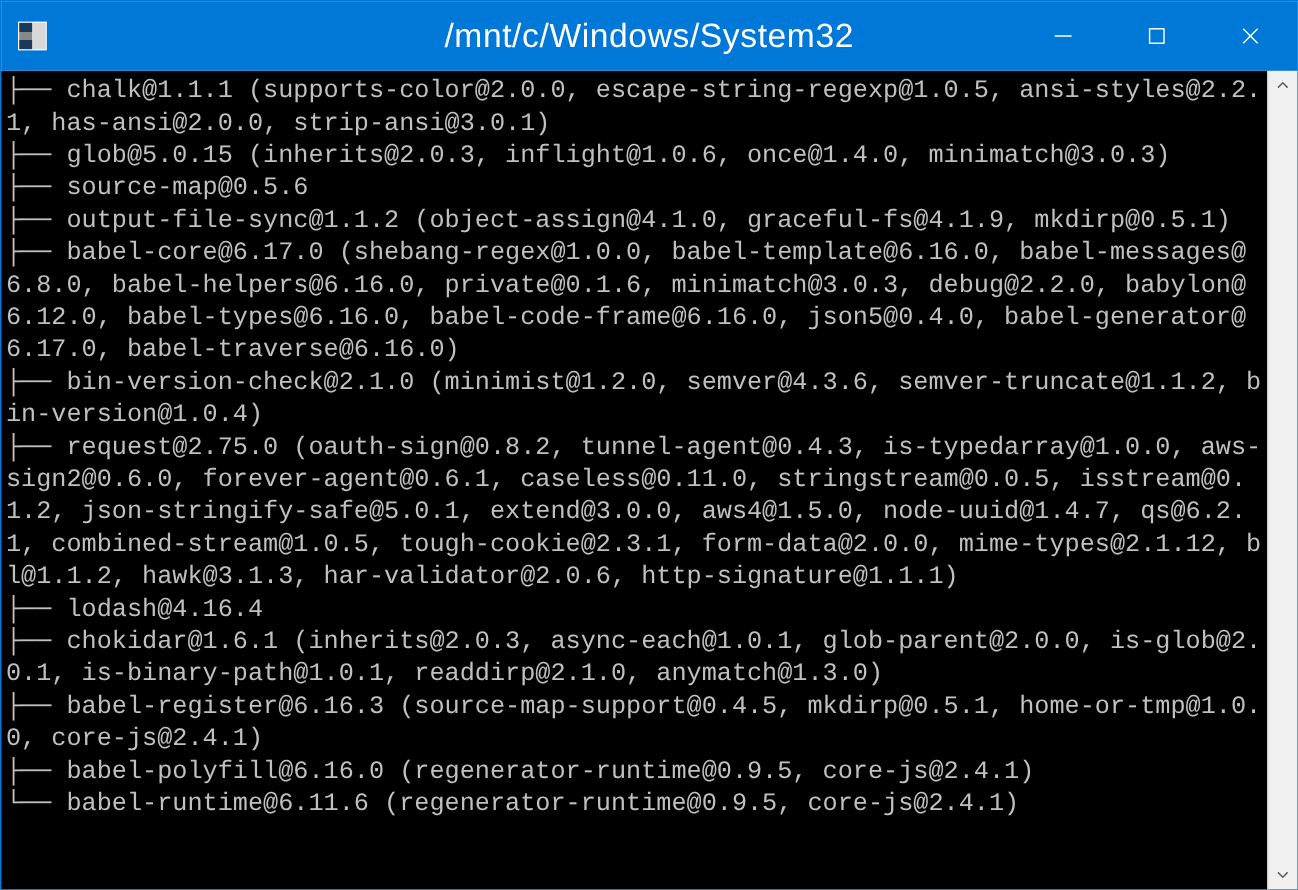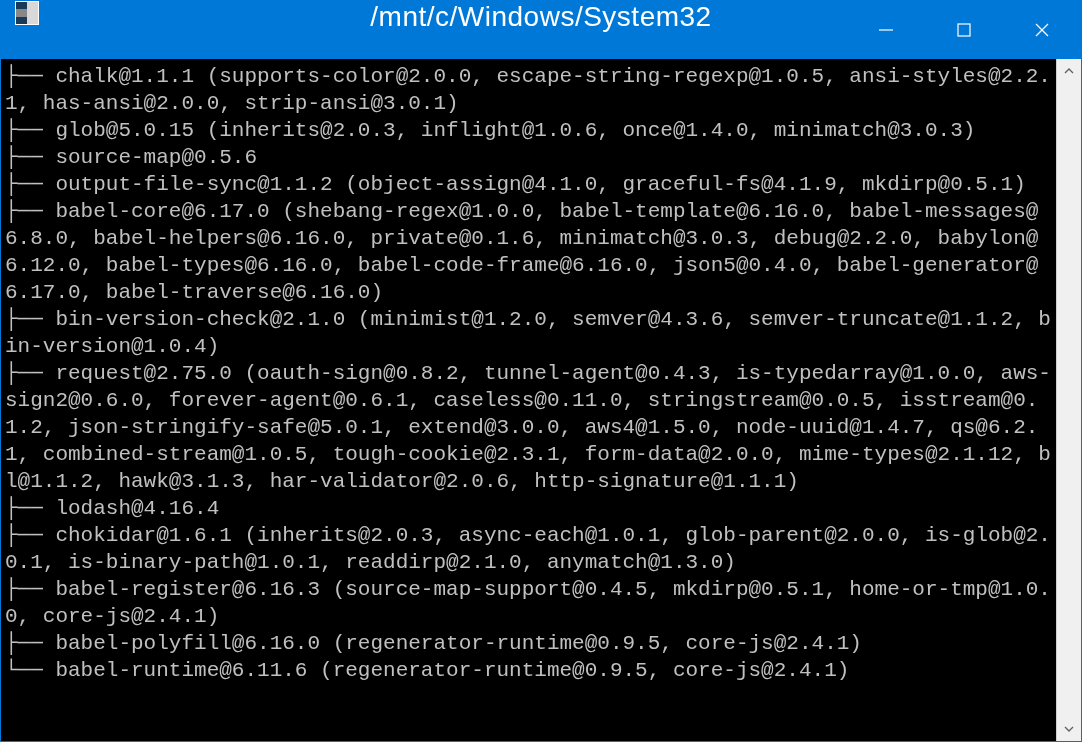--- a/index.html
+++ b/index.html
@@ -18,21 +18,21 @@
     box-sizing: border-box;
     display: flex;
     flex-direction: column;
     position: relative;
   }
   .titlebar {
     height: 58px;
     background: #0078d7;
     color: #fff;
     display: flex;
-    align-items: flex-start;
+    align-items: center;
     position: relative;
     user-select: none;
   }
   .titlebar .app-icon {
     width: 24px;
     height: 24px;
     margin-left: 14px;
     margin-right: 18px;
     background: #fff;
     position: relative;

